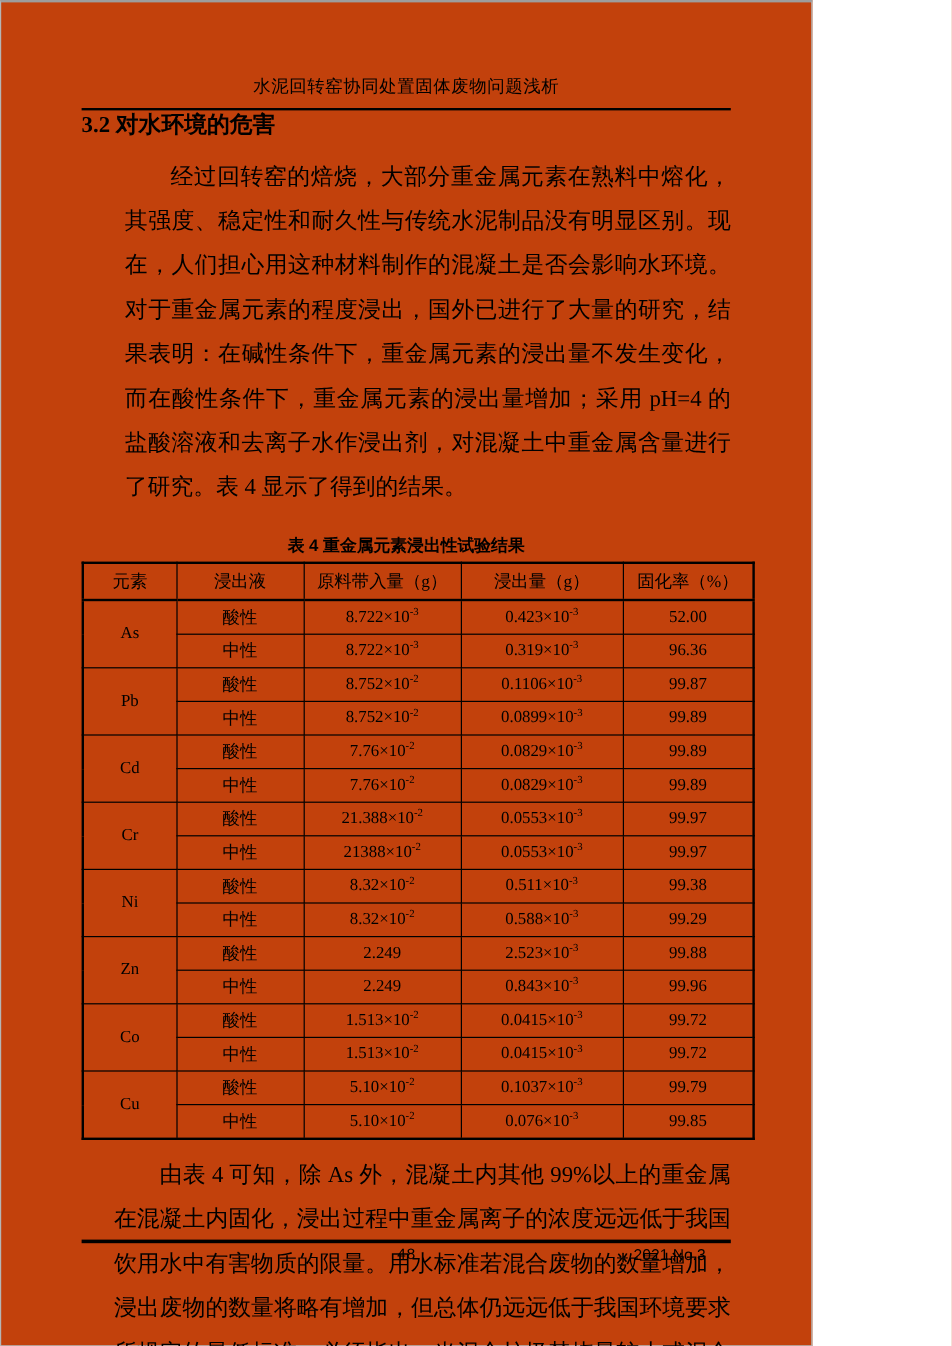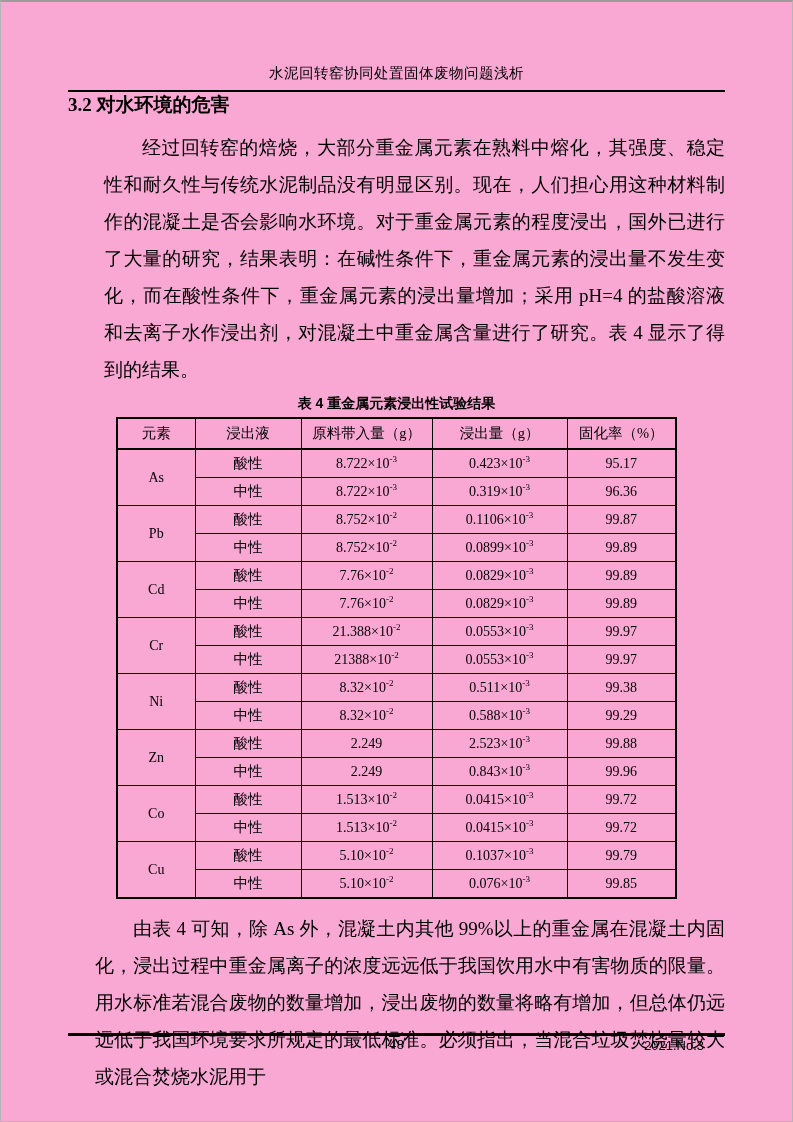--- a/index.html
+++ b/index.html
@@ -1,28 +1,28 @@
 <!DOCTYPE html>
 <html><head>
 <meta charset="utf-8">
 <style>
   html,body{margin:0;padding:0;background:#ffffff;}
   body{width:793px;height:1122px;position:relative;
        font-family:"Liberation Serif","DejaVu Serif",serif;color:#000;}
-  .page{box-sizing:border-box;width:793px;height:1122px;
+  .page{box-sizing:border-box;width:677px;height:1122px;
         border:1px solid #b5b5b5;border-top:2px solid #9d9d9d;
-        padding:62px 67px 0 67px;position:relative;background:#f9a8d4;}
+        padding:62px 67px 0 67px;position:relative;background:#c2410c;}
   .running-head{text-align:center;font-size:14.5px;line-height:19px;letter-spacing:.5px;}
   .head-rule{border:none;border-top:2.2px solid #000;margin:7px 0 0 0;}
   .section-heading{font-size:19px;font-weight:700;margin:0 0 0 0;line-height:26px;}
   p.bodytext{font-size:19px;line-height:37px;text-align:justify;text-indent:2em;margin:0;}
   p.p1{margin-top:11px;margin-left:36px;}
   p.p2{margin-top:11px;margin-left:27px;}
   .tbl-caption{text-align:center;font-family:"Liberation Sans","DejaVu Sans",sans-serif;
-        font-weight:700;font-size:14px;margin:5px 0 4px 0;line-height:20px;}
+        font-weight:700;font-size:14px;margin:19px 0 4px 0;line-height:20px;}
   table.results{border-collapse:collapse;margin:0 auto;table-layout:fixed;width:559px;
         border:2.4px solid #000;}
   table.results td,table.results th{border:1.5px solid #000;text-align:center;
         vertical-align:middle;height:27px;padding:0;font-weight:normal;}
   table.results thead th{height:29px;font-size:14.5px;border-bottom-width:2px;}
   td.cn,th.cn{font-size:14.5px;}
   td.el,td.num{font-family:Liberation Serif, serif;font-size:14px;}
   td.num sup{font-size:9px;line-height:0;}
   .footer{position:absolute;left:67px;right:67px;top:1031px;}
   .foot-rule{border:none;border-top:3px solid #000;margin:0;}
@@ -61,21 +61,21 @@
         <th class="cn">浸出量（g）</th>
         <th class="cn">固化率（%）</th>
       </tr>
     </thead>
     <tbody>
       <tr>
         <td class="el" rowspan="2">As</td>
         <td class="cn">酸性</td>
         <td class="num"><span>8.722×10</span><sup>-3</sup></td>
         <td class="num"><span>0.423×10</span><sup>-3</sup></td>
-        <td class="num">95.17</td>
+        <td class="num">52.00</td>
       </tr>
       <tr>
         <td class="cn">中性</td>
         <td class="num"><span>8.722×10</span><sup>-3</sup></td>
         <td class="num"><span>0.319×10</span><sup>-3</sup></td>
         <td class="num">96.36</td>
       </tr>
       <tr>
         <td class="el" rowspan="2">Pb</td>
         <td class="cn">酸性</td>

